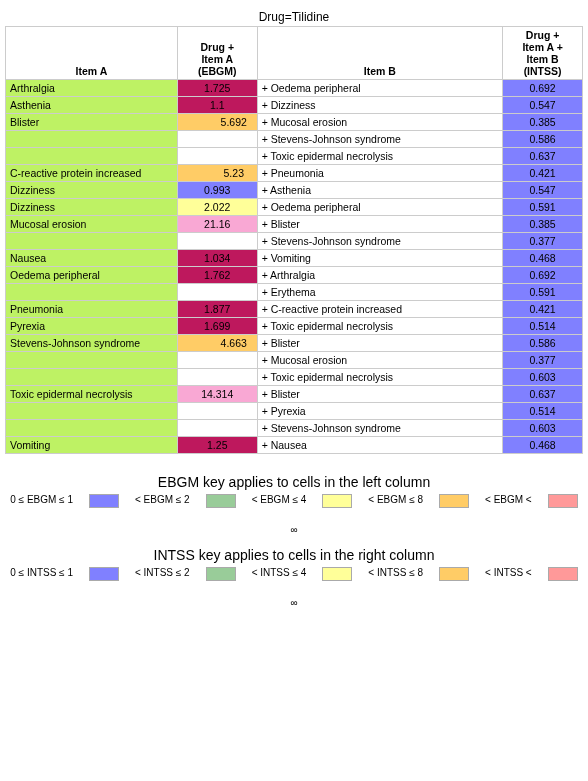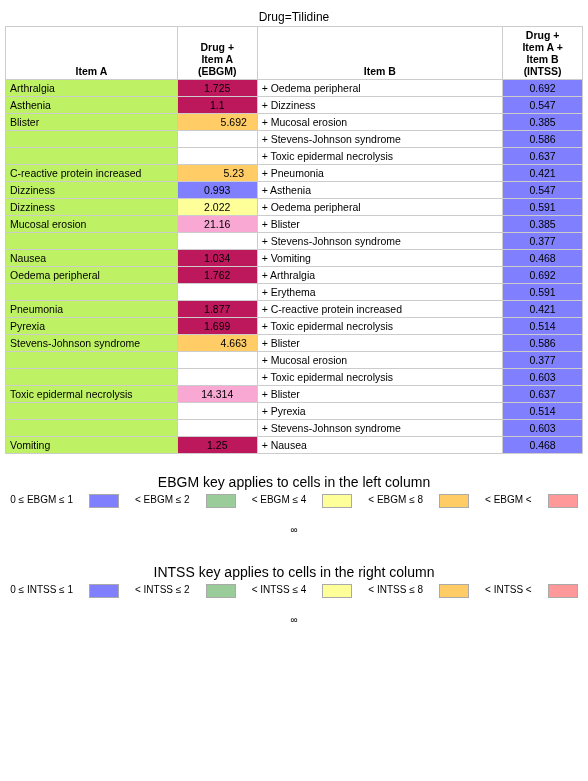--- a/index.html
+++ b/index.html
@@ -80,21 +80,21 @@
     }
     .legend-box {
       display: inline-block;
       width: 30px;
       height: 14px;
       border: 1px solid #aaa;
     }
     .legend-label {
       font-size: 10px;
     }
-    .legend-spacer { margin-top: 29px; }
+    .legend-spacer { margin-top: 12px; }
   </style>
 </head>
 <body>
 
 <div class="page-title">Drug=Tilidine</div>
 
 <table>
   <colgroup>
     <col class="col-item-a">
     <col class="col-ebgm">

